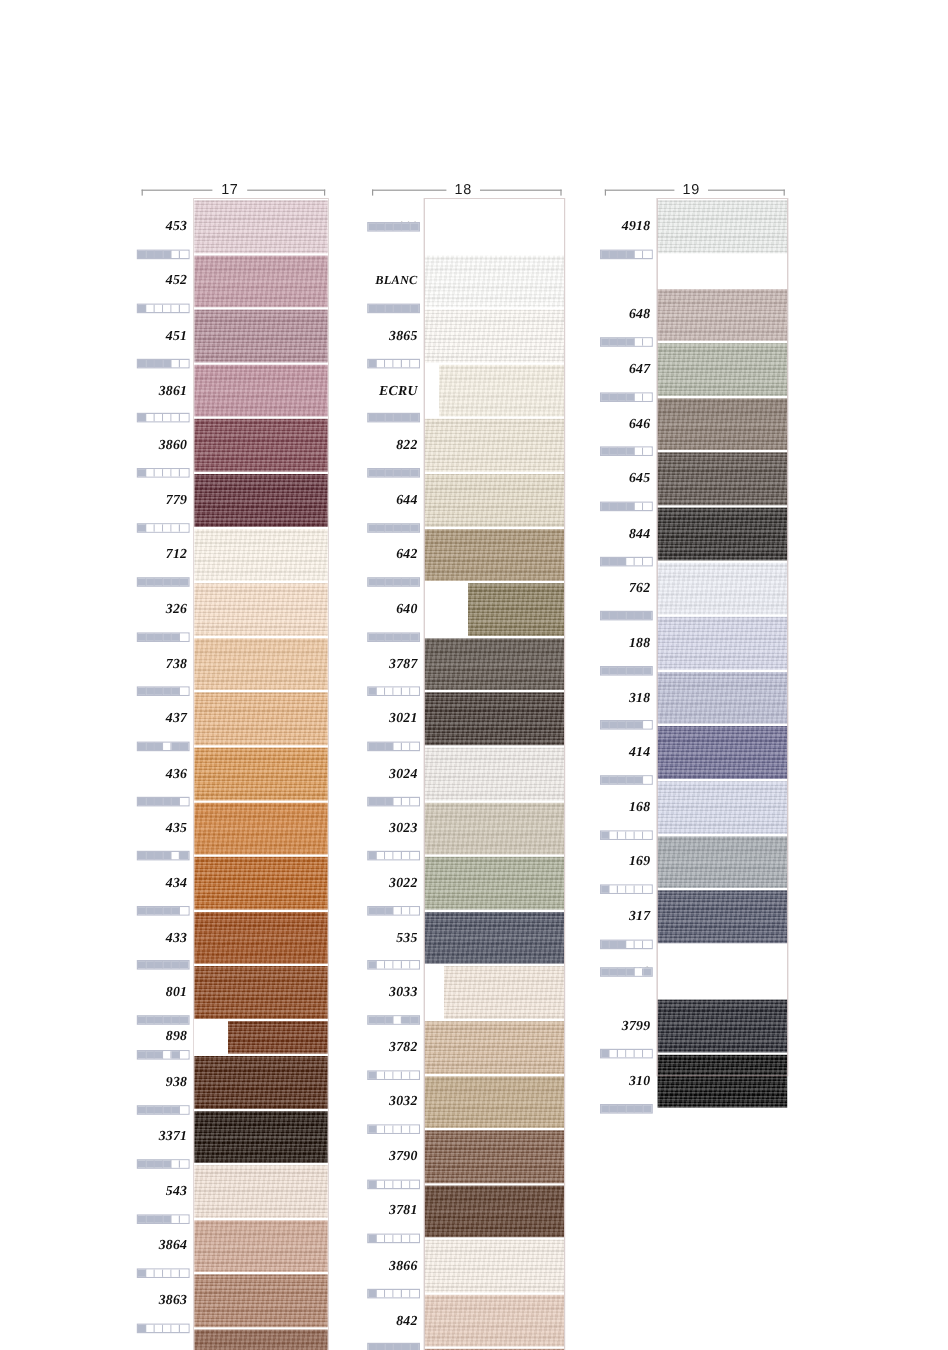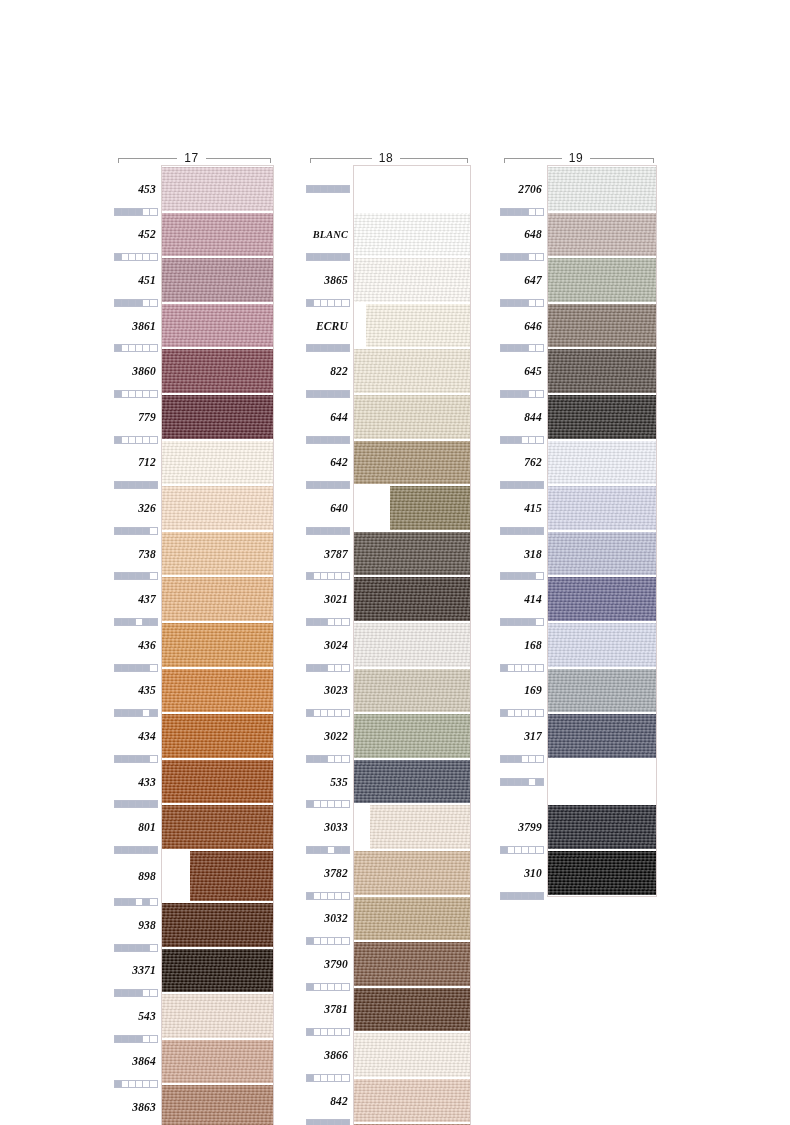--- a/index.html
+++ b/index.html
@@ -405,21 +405,21 @@
             <i class="on"></i>
             <i class="on"></i>
             <i class="on"></i>
             <i class="on"></i>
           </div>
         </div>
         <div class="swatch-cell">
           <div class="swatch" style="background-color: rgb(138, 66, 25);"></div>
         </div>
       </div>
-      <div class="row" style="height: 52px; gap: 28px;">
+      <div class="row" style="height: 29px; gap: 28px;">
         <div class="label-cell">
           <div class="code">898</div>
           <div class="segbar">
             <i class="on"></i>
             <i class="on"></i>
             <i class="on"></i>
             <i class=""></i>
             <i class="on"></i>
             <i class=""></i>
           </div>
@@ -869,35 +869,35 @@
   </div>
 <div class="strip-frame" style="left: 354px; top: 166px; width: 116px; height: 1140px; box-shadow: rgba(190, 170, 170, 0.55) 0px 0px 0px 1px;"></div>
 <div class="column col19" style="left: 496px; width: 160px;">
     <div class="col-header">
       <div class="rule"></div>
       <span class="num">19</span>
     </div>
     <div class="rows">
       <div class="row" style="height: 45.6px;">
         <div class="label-cell">
-          <div class="code">2706</div>
+          <div class="code">4918</div>
           <div class="segbar">
             <i class="on"></i>
             <i class="on"></i>
             <i class="on"></i>
             <i class="on"></i>
             <i class=""></i>
             <i class=""></i>
           </div>
         </div>
         <div class="swatch-cell">
           <div class="swatch" style="background-color: rgb(233, 236, 234);"></div>
         </div>
       </div>
-      <div class="row" style="height: 45.6px;">
+      <div class="row" style="height: 45.6px; margin-top: 28px;">
         <div class="label-cell">
           <div class="code">648</div>
           <div class="segbar">
             <i class="on"></i>
             <i class="on"></i>
             <i class="on"></i>
             <i class="on"></i>
             <i class=""></i>
             <i class=""></i>
           </div>
@@ -981,21 +981,21 @@
             <i class="on"></i>
             <i class="on"></i>
           </div>
         </div>
         <div class="swatch-cell">
           <div class="swatch" style="background-color: rgb(236, 238, 246);"></div>
         </div>
       </div>
       <div class="row" style="height: 45.6px;">
         <div class="label-cell">
-          <div class="code">415</div>
+          <div class="code">188</div>
           <div class="segbar">
             <i class="on"></i>
             <i class="on"></i>
             <i class="on"></i>
             <i class="on"></i>
             <i class="on"></i>
             <i class="on"></i>
           </div>
         </div>
         <div class="swatch-cell">

